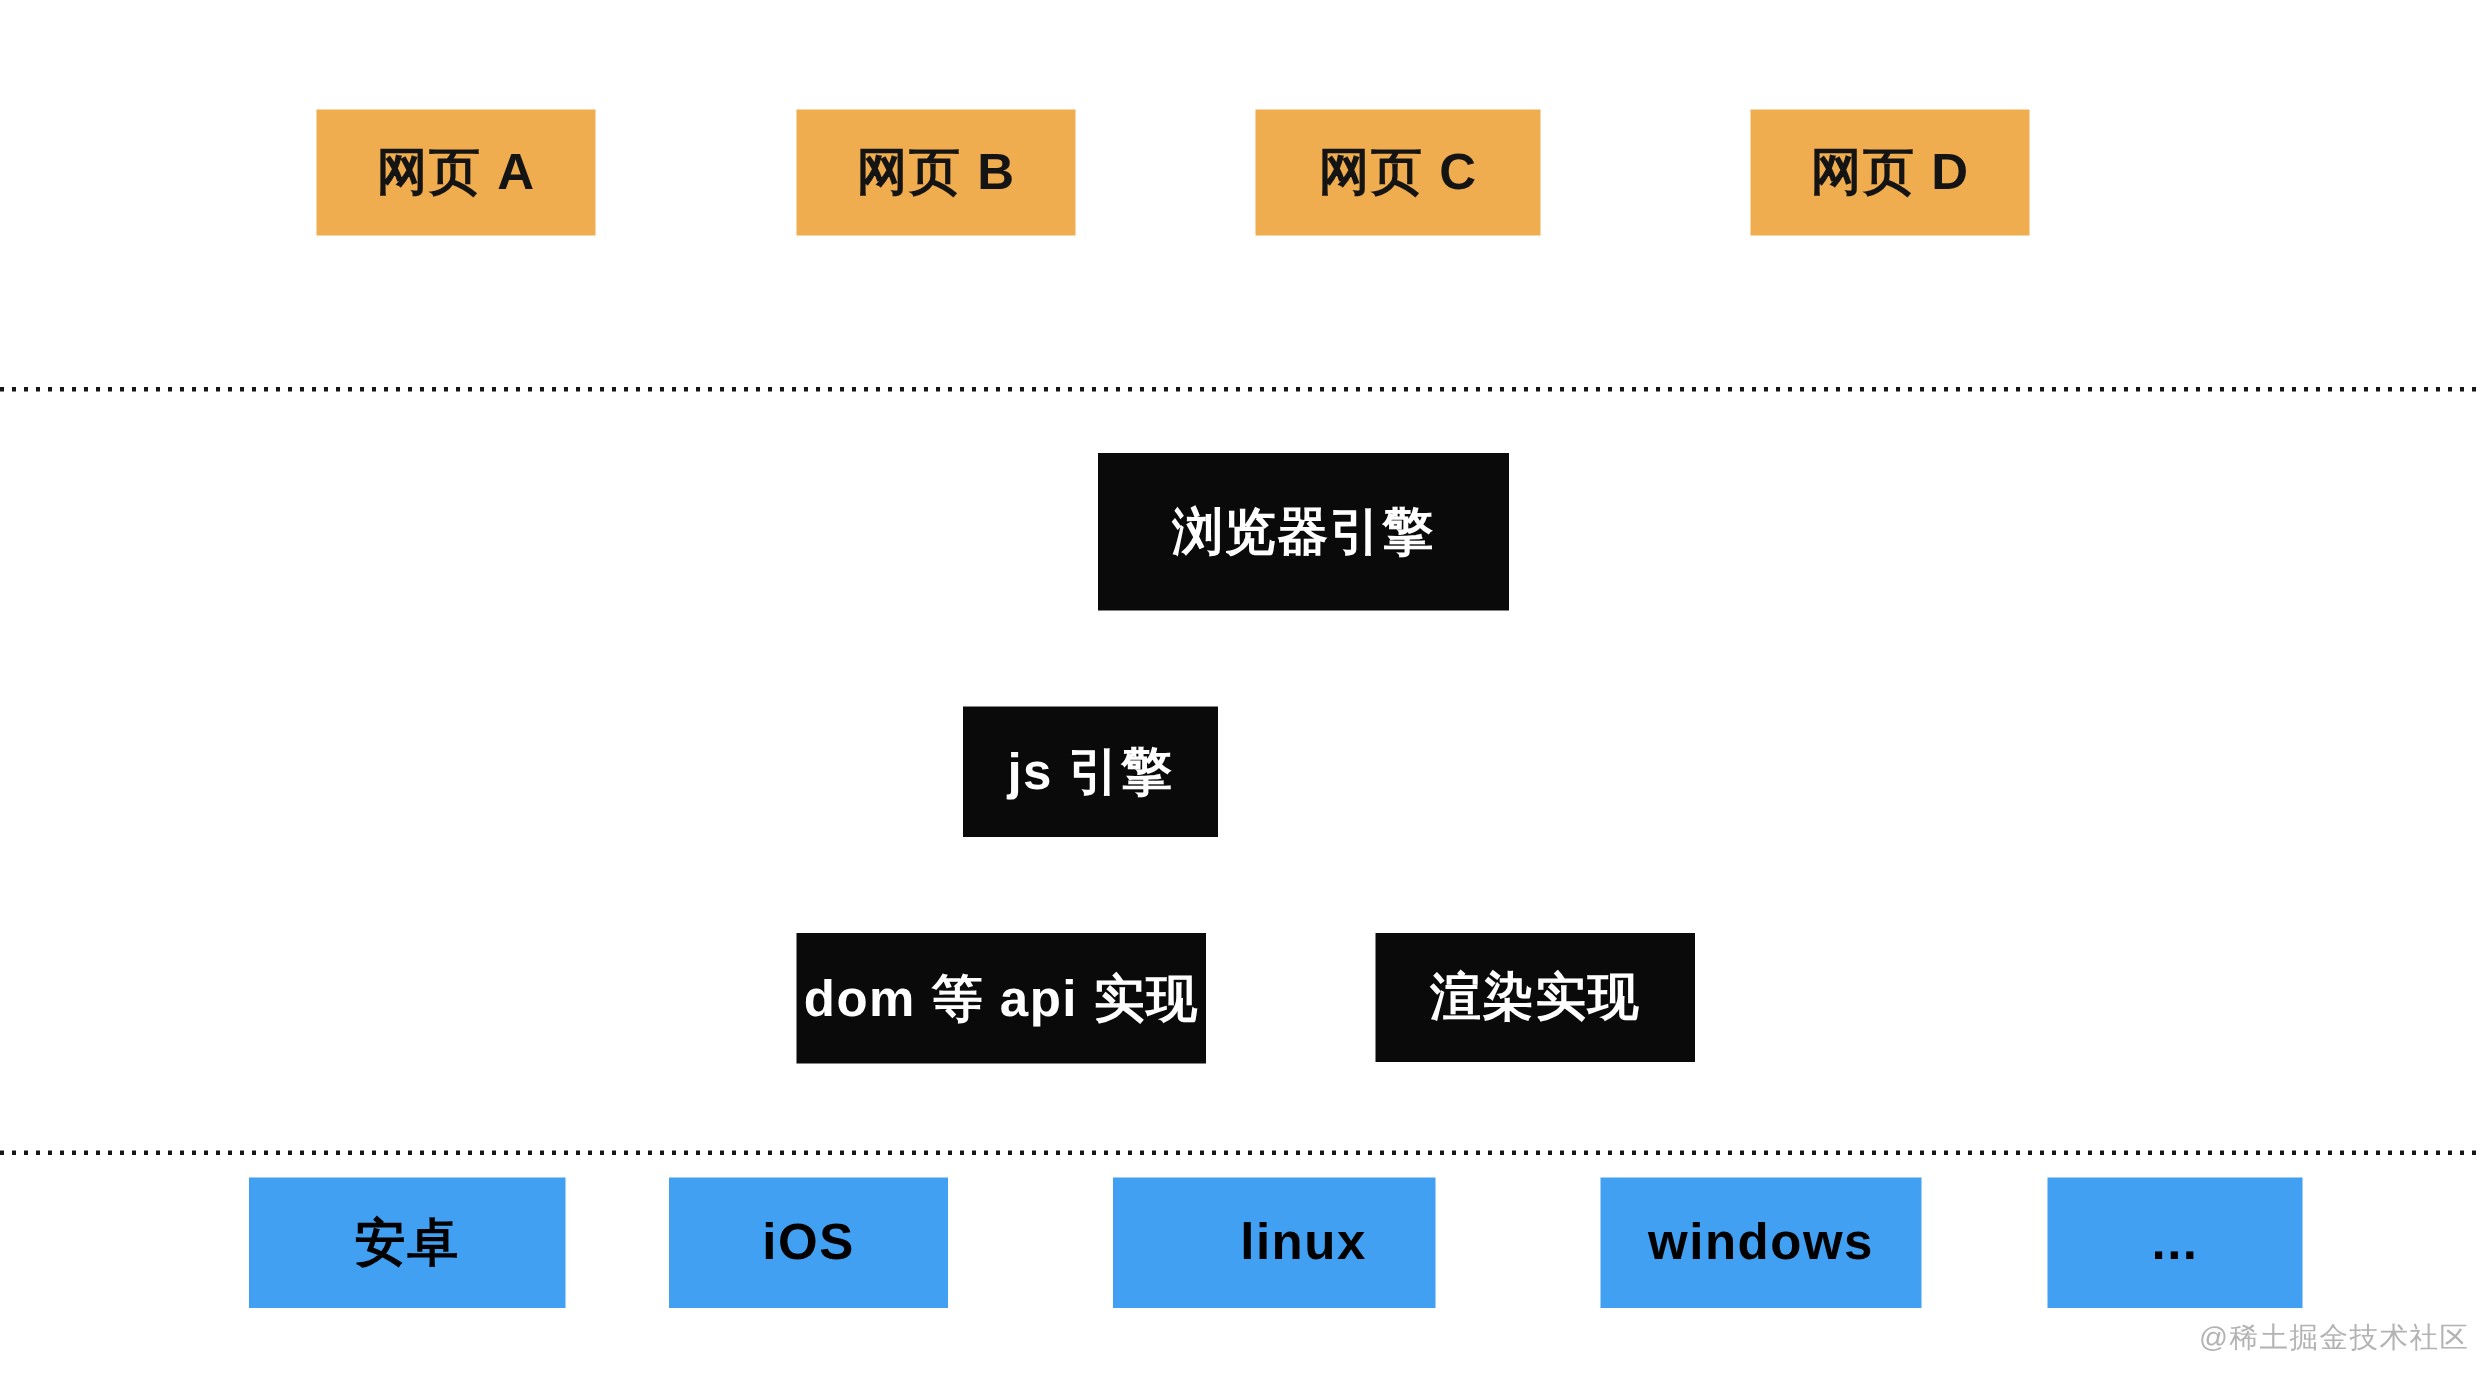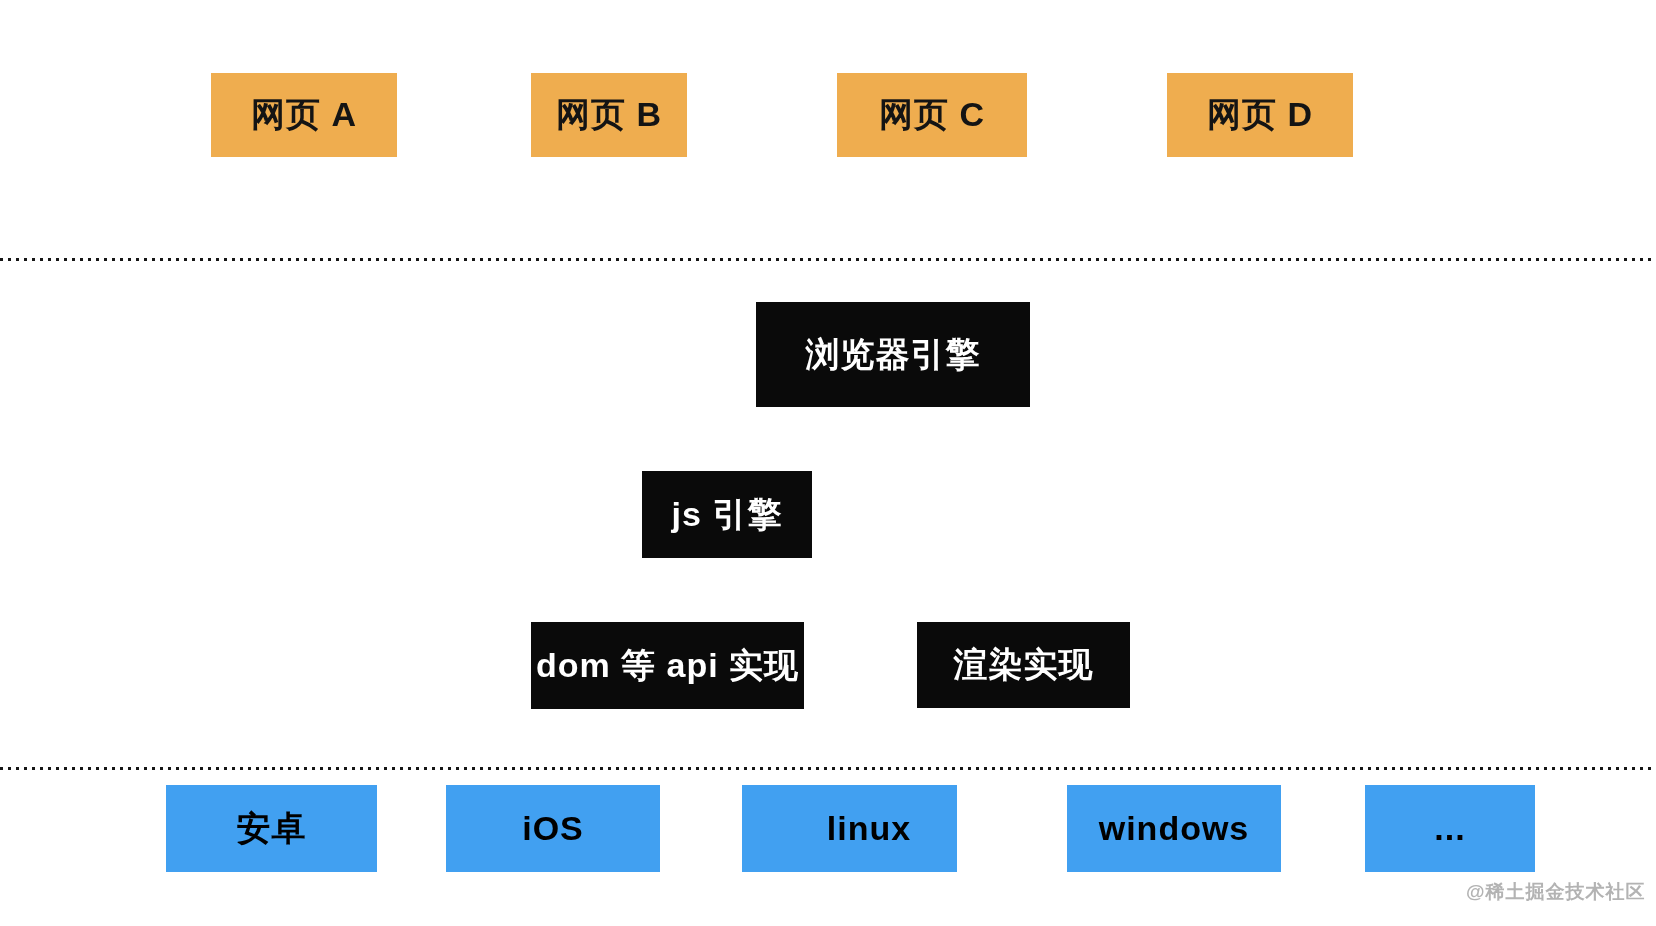--- a/index.html
+++ b/index.html
@@ -32,47 +32,47 @@
     left: 0; right: 0; height: 3px;
     background-image: repeating-linear-gradient(
       to right,
       var(--line, #161616) 0 3px,
       transparent 3px 8px
     );
   }
 
   
   #web-a { left: 211px;  top: 73px; width: 186px; height: 84px; }
-  #web-b { left: 531px;  top: 73px; width: 156px; height: 84px; }
+  #web-b { left: 531px;  top: 73px; width: 186px; height: 84px; }
   #web-c { left: 837px;  top: 73px; width: 190px; height: 84px; }
   #web-d { left: 1167px; top: 73px; width: 186px; height: 84px; }
 
   #line-top { top: 258px; }
 
   
-  #browser-engine { left: 732px; top: 302px; width: 274px; height: 105px; margin-left: 24px; }
+  #browser-engine { left: 732px; top: 302px; width: 274px; height: 105px; }
   #js-engine      { left: 642px; top: 471px; width: 170px; height: 87px; }
   #render-engine  { left: 914px; top: 471px; width: 170px; height: 86px; }
   #dom-impl       { left: 531px; top: 622px; width: 273px; height: 87px; }
   #render-impl    { left: 917px; top: 622px; width: 213px; height: 86px; }
 
   #line-bottom { top: 767px; }
 
   
   #platform-android { left: 166px;  top: 785px; width: 211px; height: 87px; }
-  #platform-ios     { left: 446px;  top: 785px; width: 214px; height: 87px; }
+  #platform-ios     { left: 446px;  top: 785px; width: 186px; height: 87px; }
   #platform-linux   { left: 742px;  top: 785px; width: 215px; height: 87px; padding-left: 39px; }
   #platform-windows { left: 1067px; top: 785px; width: 214px; height: 87px; }
   #platform-more    { left: 1365px; top: 785px; width: 170px; height: 87px; }
 
   .watermark {
     position: absolute;
     left: 1466px; top: 879px;
     font-size: 19px;
-    font-weight: 700;
+    font-weight: 400;
     color: var(--watermark, #b3b3b3);
     letter-spacing: 1px;
     white-space: nowrap;
   }
 </style>
 </head>
 <body>
 
 <div class="canvas">
 

